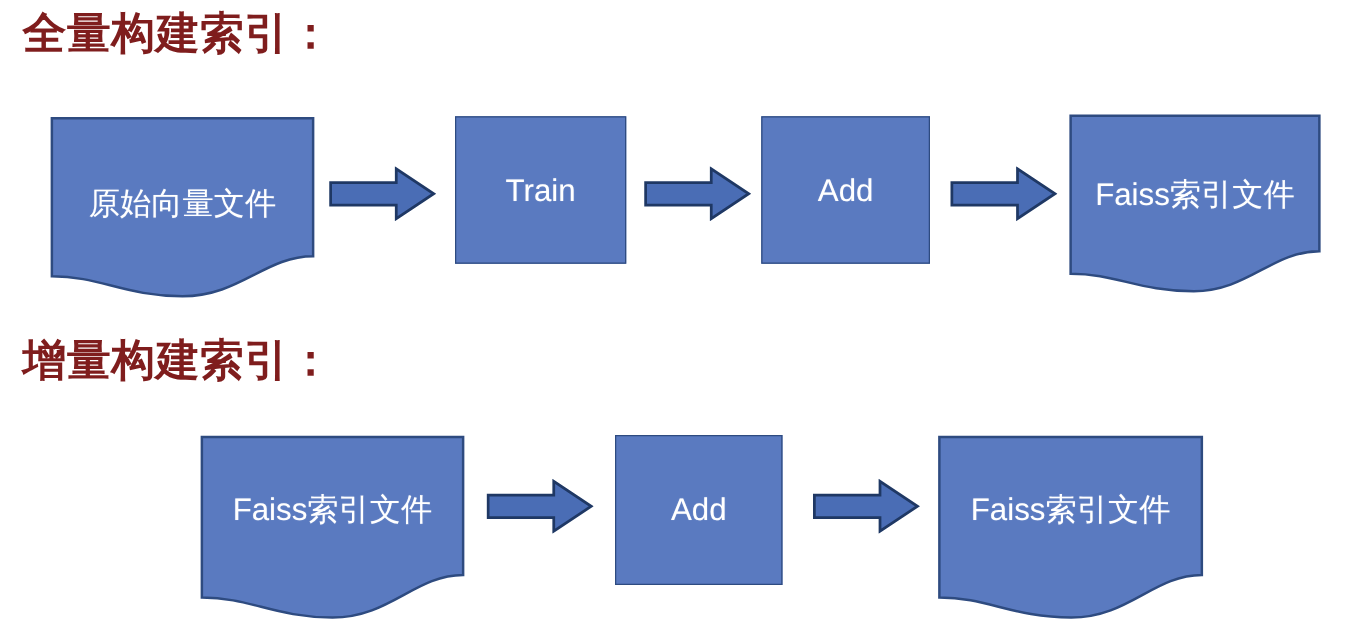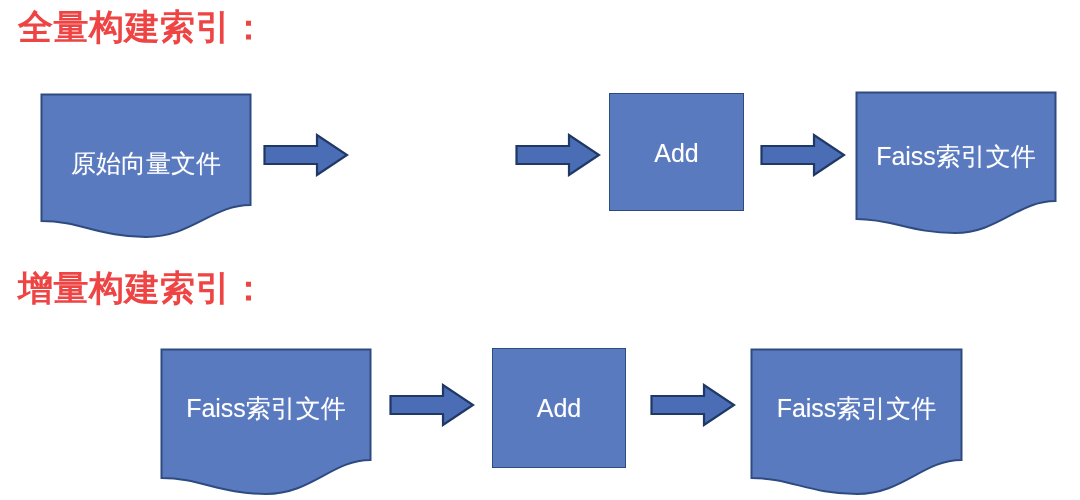--- a/index.html
+++ b/index.html
@@ -16,21 +16,21 @@
   }
   .slide {
     position: absolute;
     left: 0; top: 0;
     width: 1080px;
     height: 500px;
     background: #ffffff;
   }
   .section-heading {
     position: absolute;
-    color: #ef4444;
+    color: #7f1d1d;
     font-size: 35px;
     font-weight: 700;
     letter-spacing: 0.5px;
     line-height: 42px;
     white-space: nowrap;
   }
   #heading-full  { left: 18px; top: 6px; }
   #heading-incr  { left: 18px; top: 270px; font-family: Liberation Mono, monospace; }
 
   .node {
@@ -75,20 +75,23 @@
     </svg>
     <div class="node-label" style="top:55px;">原始向量文件</div>
   </div>
 
   <div class="arrow" style="left:263px; top:133px; width:86px; height:44px;">
     <svg width="86" height="44" viewBox="0 0 86 44">
       <path d="M1.5,13 L54,13 L54,2 L84,22 L54,42 L54,31 L1.5,31 Z" fill="#4A6DB5" stroke="#1F3864" stroke-width="2.2"></path>
     </svg>
   </div>
 
+  <div class="node node-rect" style="left:364px; top:93px; width:137px; height:118px;">
+    <div class="node-label" style="top:44px;">Train</div>
+  </div>
 
   <div class="arrow" style="left:515px; top:133px; width:86px; height:44px;">
     <svg width="86" height="44" viewBox="0 0 86 44">
       <path d="M1.5,13 L54,13 L54,2 L84,22 L54,42 L54,31 L1.5,31 Z" fill="#4A6DB5" stroke="#1F3864" stroke-width="2.2"></path>
     </svg>
   </div>
 
   <div class="node node-rect" style="left:609px; top:93px; width:135px; height:118px;">
     <div class="node-label" style="top:44px;">Add</div>
   </div>

